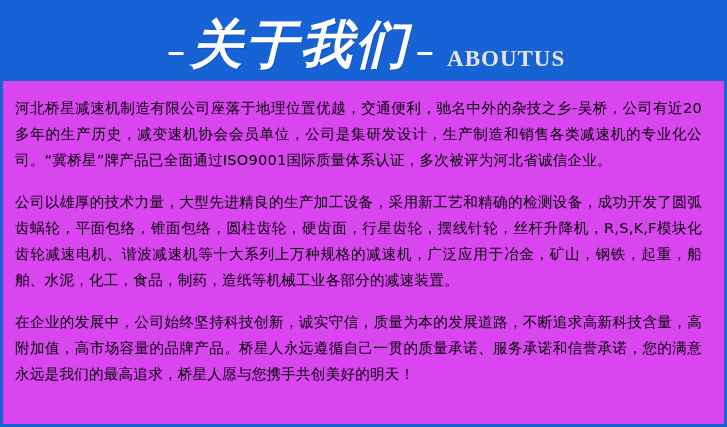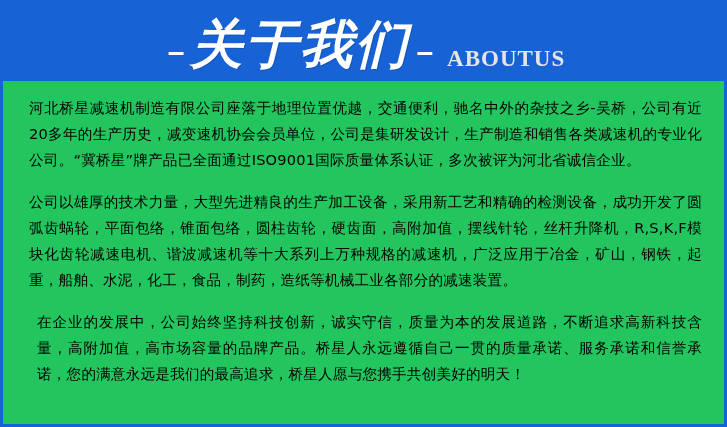--- a/index.html
+++ b/index.html
@@ -65,36 +65,35 @@
     line-height: 1;
     margin-left: 8px;
     transform: translateY(4px);
   }
   .body-area {
     position: absolute;
     left: 0;
     top: 78px;
     width: 721px;
     height: 343px;
-    background: #22c55e;
-    padding: 14px 22px 10px 26px;
+    background: #d946ef;
+    padding: 14px 22px 10px 12px;
     box-sizing: border-box;
   }
   .para {
     color: #000000;
     font-family: "DejaVu Sans", "Liberation Sans", sans-serif;
     font-size: 14.6px;
     line-height: 26px;
     text-align: justify;
     margin: 0 0 14px 0;
     letter-spacing: 0.2px;
   }
   .para:last-child {
     margin-bottom: 0;
-    margin-left: 8px;
   }
   .para.p1 {
     margin-bottom: 16px;
   }
   .para.p2 {
     margin-bottom: 16px;
   }
 </style>
 </head>
 <body>
@@ -105,17 +104,17 @@
     <div class="header-inner">
       <span class="dash">–</span>
       <span class="title-cn">关于我们</span>
       <span class="dash">–</span>
       <span class="title-en">ABOUTUS</span>
     </div>
   </div>
 
   <div class="body-area">
     <p class="para p1">河北桥星减速机制造有限公司座落于地理位置优越，交通便利，驰名中外的杂技之乡-吴桥，公司有近20多年的生产历史，减变速机协会会员单位，公司是集研发设计，生产制造和销售各类减速机的专业化公司。“冀桥星”牌产品已全面通过ISO9001国际质量体系认证，多次被评为河北省诚信企业。</p>
-    <p class="para p2">公司以雄厚的技术力量，大型先进精良的生产加工设备，采用新工艺和精确的检测设备，成功开发了圆弧齿蜗轮，平面包络，锥面包络，圆柱齿轮，硬齿面，高附加值，摆线针轮，丝杆升降机，R,S,K,F模块化齿轮减速电机、谐波减速机等十大系列上万种规格的减速机，广泛应用于冶金，矿山，钢铁，起重，船舶、水泥，化工，食品，制药，造纸等机械工业各部分的减速装置。</p>
+    <p class="para p2">公司以雄厚的技术力量，大型先进精良的生产加工设备，采用新工艺和精确的检测设备，成功开发了圆弧齿蜗轮，平面包络，锥面包络，圆柱齿轮，硬齿面，行星齿轮，摆线针轮，丝杆升降机，R,S,K,F模块化齿轮减速电机、谐波减速机等十大系列上万种规格的减速机，广泛应用于冶金，矿山，钢铁，起重，船舶、水泥，化工，食品，制药，造纸等机械工业各部分的减速装置。</p>
     <p class="para p3">在企业的发展中，公司始终坚持科技创新，诚实守信，质量为本的发展道路，不断追求高新科技含量，高附加值，高市场容量的品牌产品。桥星人永远遵循自己一贯的质量承诺、服务承诺和信誉承诺，您的满意永远是我们的最高追求，桥星人愿与您携手共创美好的明天！</p>
   </div>
 
 </div>
 
 </body></html>

